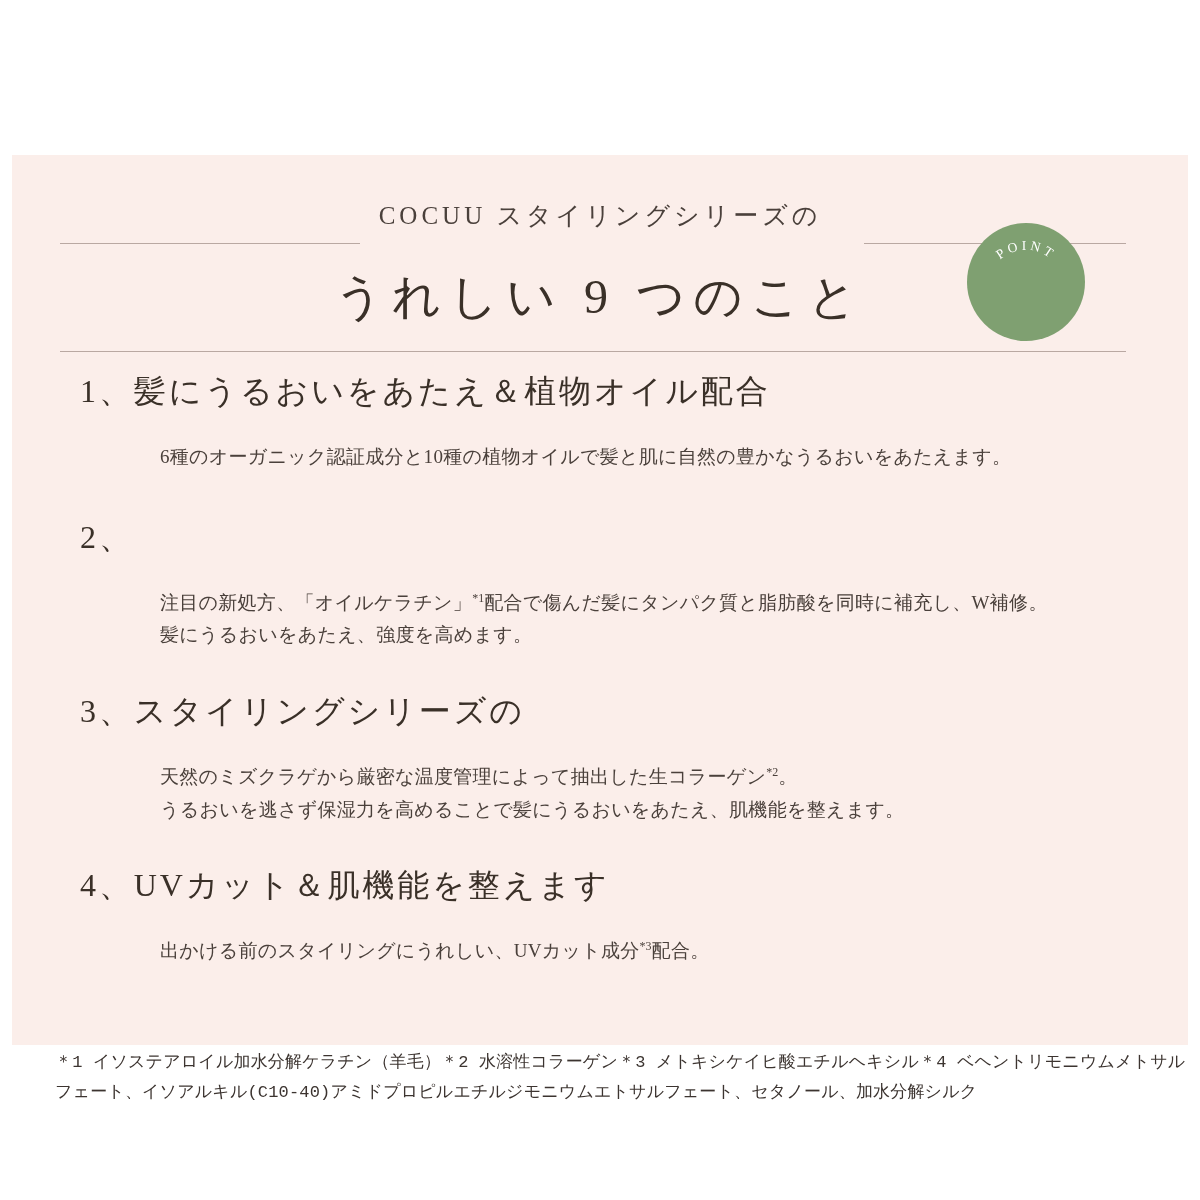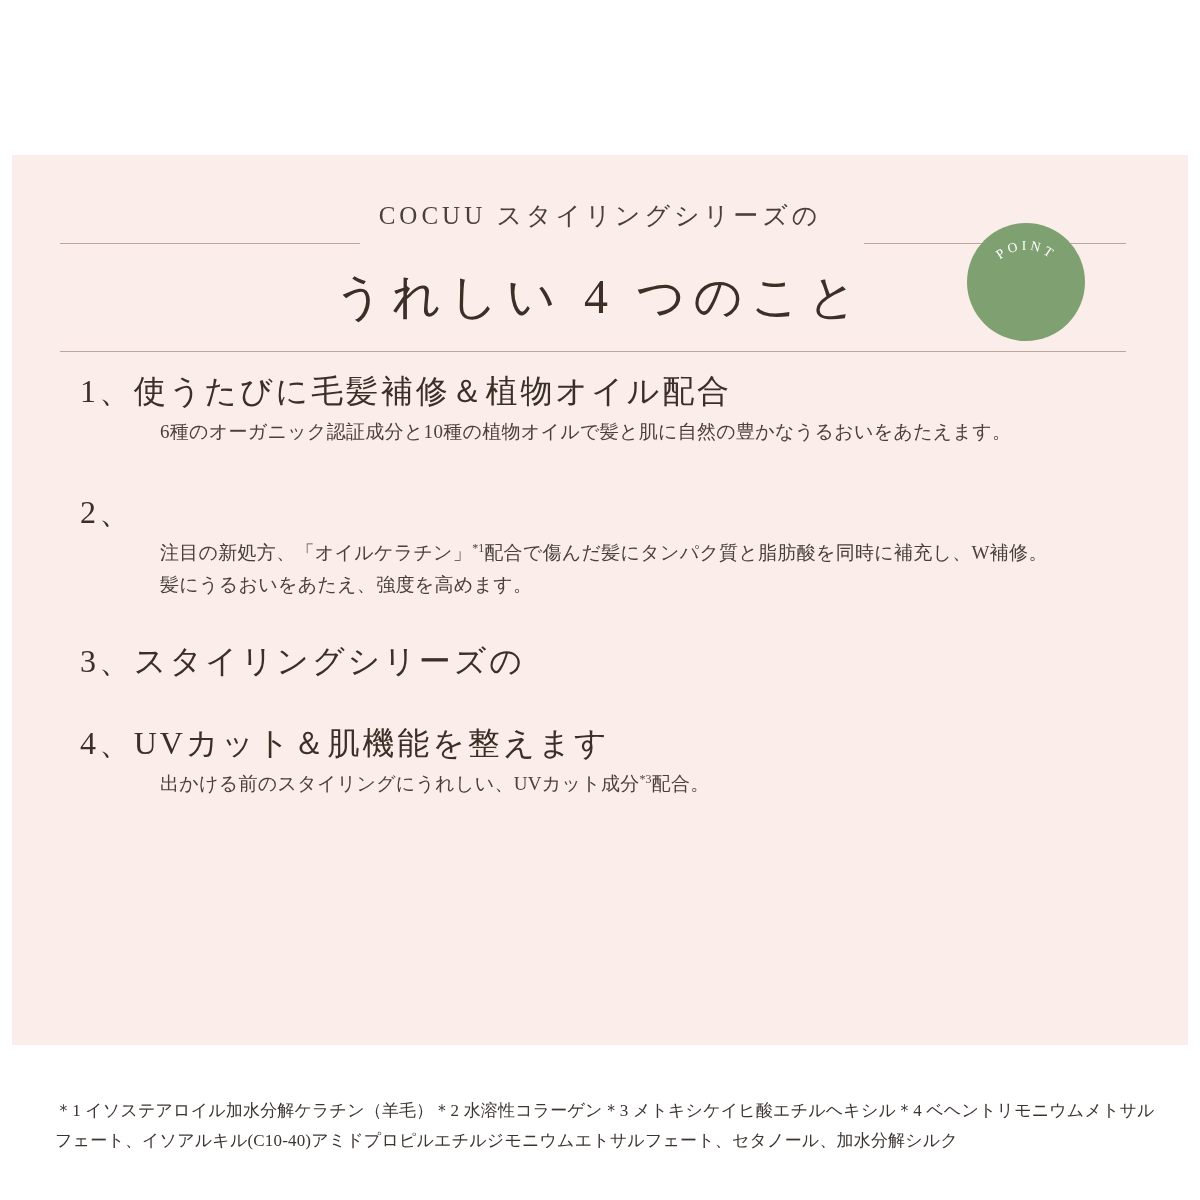--- a/index.html
+++ b/index.html
@@ -123,21 +123,21 @@
     padding-left: 68px;
   }
   .item-num {
     white-space: nowrap;
   }
   .item-title {
     white-space: nowrap;
   }
   .item-body {
     padding-left: 148px;
-    margin-top: 2px;
+    margin-top: 27px;
   }
   .item-line {
     font-size: 19px;
     line-height: 1.72;
     letter-spacing: 0.015em;
     color: #4a403b;
     white-space: nowrap;
   }
   .item-line sup {
     font-size: 12px;
@@ -147,82 +147,87 @@
 
   
   .item-1 { margin-bottom: 42px; }
   .item-2 { margin-bottom: 38px; }
   .item-3 { margin-bottom: 38px; }
 
   
   .footnotes {
     position: absolute;
     left: 55px;
-    top: 1096px;
+    top: 1048px;
     width: 1095px;
+    font-family: Liberation Mono, monospace;
   }
   .footnote-line {
     font-size: 17px;
     line-height: 1.75;
     letter-spacing: 0.01em;
     color: #3c3430;
     white-space: nowrap;
   }
 </style>
 </head>
 <body>
 
 <div class="page">
   <div class="panel">
 
     <div class="header">
       <div class="header-sub">COCUU スタイリングシリーズの</div>
       <div class="rule rule-top-left"></div>
       <div class="rule rule-top-right"></div>
-      <div class="header-title">うれしい 4 つのこと</div>
+      <div class="header-title">うれしい 9 つのこと</div>
       <div class="rule rule-bottom"></div>
 
       <div class="point-badge">
         <svg viewBox="0 0 118 118" xmlns="http://www.w3.org/2000/svg">
           <defs>
             <path id="arcPath" d="M 20 66 A 39 39 0 0 1 98 66" fill="none"></path>
           </defs>
           <text>
             <textPath href="#arcPath" startOffset="50%" text-anchor="middle">POINT</textPath>
           </text>
         </svg>
       </div>
     </div>
 
     <div class="items">
 
       <div class="item item-1">
         <div class="item-head">
           <span class="item-num">1、</span>
-          <span class="item-title">使うたびに毛髪補修＆植物オイル配合</span>
+          <span class="item-title">髪にうるおいをあたえ＆植物オイル配合</span>
         </div>
         <div class="item-body">
           <div class="item-line">6種のオーガニック認証成分と10種の植物オイルで髪と肌に自然の豊かなうるおいをあたえます。</div>
         </div>
       </div>
 
       <div class="item item-2">
         <div class="item-head">
           <span class="item-num">2、</span>
         </div>
         <div class="item-body">
           <div class="item-line">注目の新処方、「オイルケラチン」<sup>*1</sup>配合で傷んだ髪にタンパク質と脂肪酸を同時に補充し、W補修。</div>
           <div class="item-line">髪にうるおいをあたえ、強度を高めます。</div>
         </div>
       </div>
 
       <div class="item item-3">
         <div class="item-head">
           <span class="item-num">3、</span>
           <span class="item-title">スタイリングシリーズの</span>
+        </div>
+        <div class="item-body">
+          <div class="item-line">天然のミズクラゲから厳密な温度管理によって抽出した生コラーゲン<sup>*2</sup>。</div>
+          <div class="item-line">うるおいを逃さず保湿力を高めることで髪にうるおいをあたえ、肌機能を整えます。</div>
         </div>
       </div>
 
       <div class="item item-4">
         <div class="item-head">
           <span class="item-num">4、</span>
           <span class="item-title">UVカット＆肌機能を整えます</span>
         </div>
         <div class="item-body">
           <div class="item-line">出かける前のスタイリングにうれしい、UVカット成分<sup>*3</sup>配合。</div>

